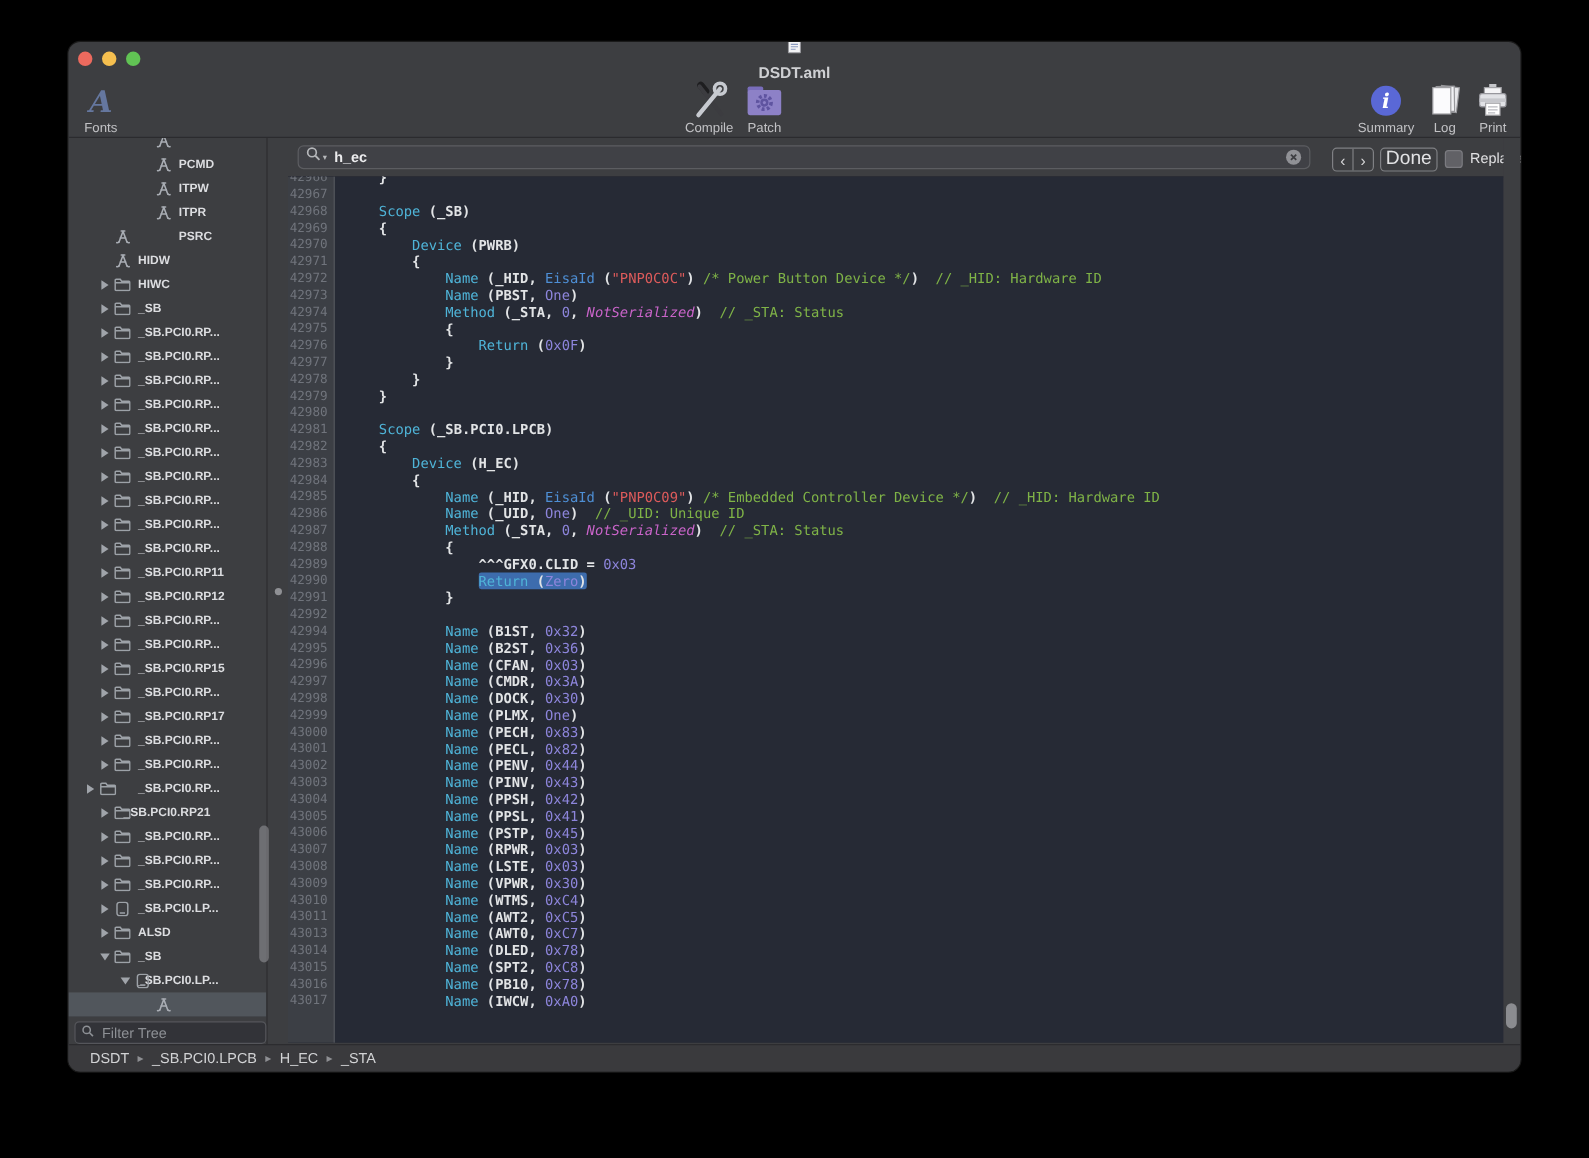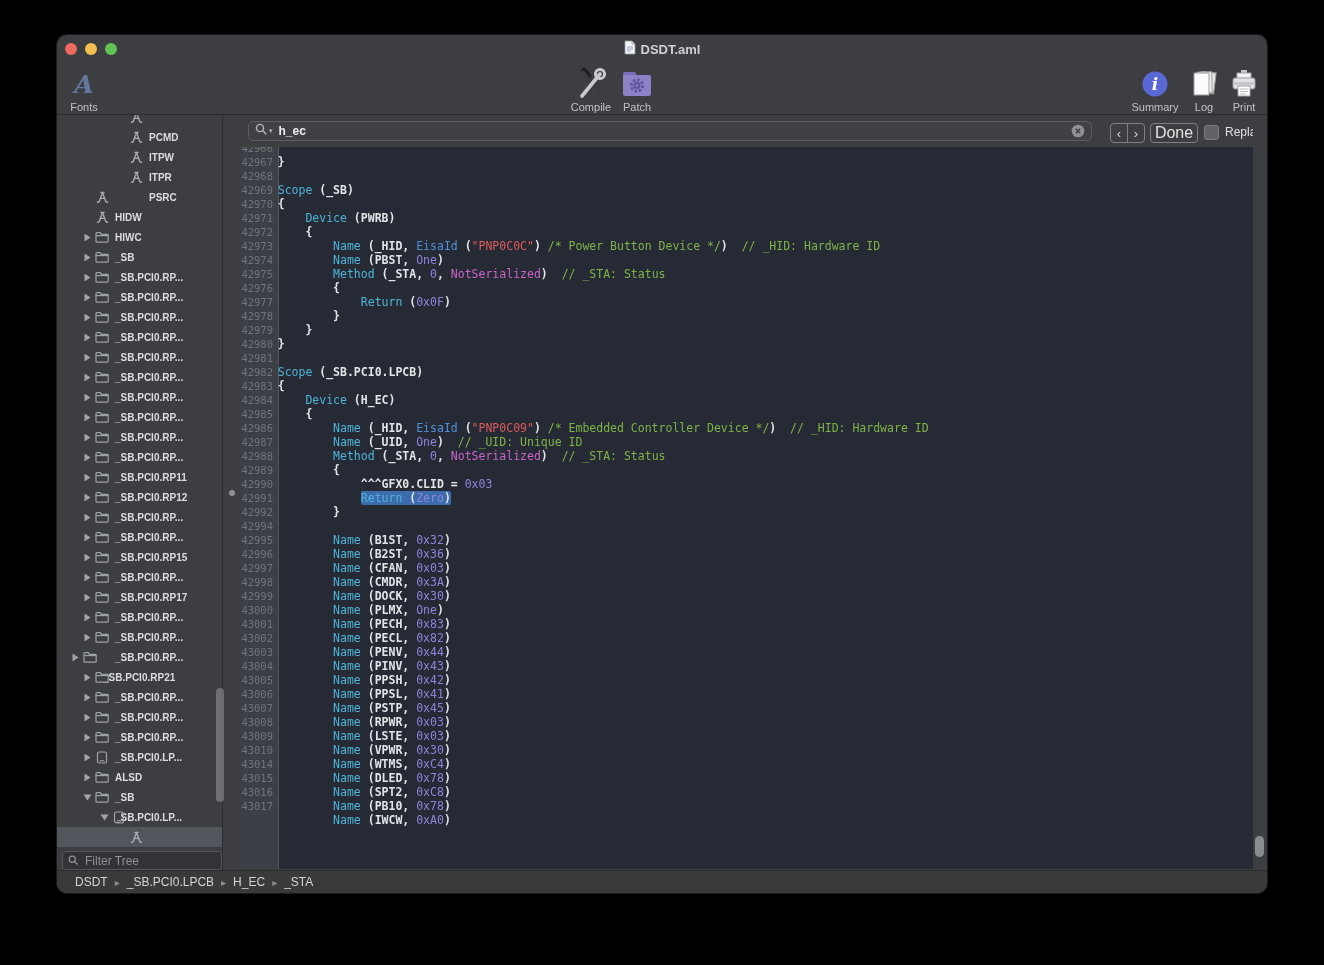--- a/index.html
+++ b/index.html
@@ -5,21 +5,21 @@
   html,body{margin:0;padding:0;}
   body{width:1324px;height:965px;background:#000;font-family:"Liberation Sans",sans-serif;position:relative;overflow:hidden;}
   .window{position:absolute;left:57px;top:35px;width:1210px;height:858px;background:var(--c-chrome,#3d3e41);border-radius:10px;overflow:hidden;box-shadow:0 0 0 1px #1a1a1a;}
 
   
   .titlebar{position:absolute;left:0;top:0;width:100%;height:28px;}
   .traffic{position:absolute;top:8px;width:12px;height:12px;border-radius:50%;}
   .t-red{left:8px;background:var(--c-traffic_red,#ec6a5e);}
   .t-yellow{left:28px;background:var(--c-traffic_yellow,#f5bf4f);}
   .t-green{left:48px;background:var(--c-traffic_green,#61c354);}
-  .title-wrap{position:absolute;left:0;top:0;right:0;height:28px;display:flex;align-items:center;justify-content:center;gap:5px;color:#cfd0d3;font-size:13px;font-weight:600;}
+  .title-wrap{position:absolute;left:0;top:0;right:0;height:28px;display:flex;align-items:center;justify-content:center;gap:5px;color:#cfd0d3;font-size:13px;font-weight:600;flex-direction:column;}
 
   
   .tb-item{position:absolute;top:31px;width:64px;text-align:center;color:#c2c2c5;font-size:11px;cursor:default;}
   .tb-icon{height:36px;display:flex;align-items:center;justify-content:center;}
   .tb-label{margin-top:-1px;}
   .fonts-glyph{font-family:"DejaVu Serif",serif;font-style:italic;font-weight:bold;font-size:25px;color:#65779f;line-height:1;}
   .toolbar-border{position:absolute;left:0;top:79px;width:100%;height:1px;background:#2b2b2e;}
 
   
   .findbar{position:absolute;left:183px;top:80px;width:1013px;height:32px;background:var(--c-chrome,#3d3e41);border-bottom:1px solid #2b2b2d;}
@@ -49,30 +49,30 @@
   .filter-field input::placeholder{color:#8d9095;}
 
   
   .statusbar{position:absolute;left:0;top:835px;width:100%;height:23px;background:#3a3a3d;border-top:1px solid #2c2c2f;display:flex;align-items:center;padding-left:18px;gap:7px;font-size:12px;color:#d2d3d5;box-sizing:border-box;}
   .bc-sep{color:#8e8f93;font-size:10px;}
 
   
   .editor{position:absolute;left:183px;top:112px;width:1013px;height:722px;background:var(--c-code_bg,#262a35);overflow:hidden;font-family:"DejaVu Sans Mono",monospace;font-size:11.5px;line-height:14px;}
   .gutter-bg{position:absolute;left:0;top:0;width:38px;height:100%;background:var(--c-gutter_bg,#3c3f45);border-right:1px solid #53565c;}
   .code-lines{position:absolute;left:0;top:-6px;right:0;}
-  .code-line{height:14px;display:flex;white-space:pre;flex-direction:column;}
+  .code-line{height:14px;display:flex;white-space:pre;}
   .lnum{width:38px;flex:none;text-align:right;padding-right:5px;box-sizing:border-box;color:var(--c-gutter_text,#70747c);font-size:10.5px;}
   .ltext{margin-left:10px;}
   .tk-p{color:var(--c-plain,#e2e4e6);font-weight:bold;}
   .tk-k{color:var(--c-keyword,#4fb4d8);}
   .tk-f{color:var(--c-function,#4e8fd5);}
   .tk-s{color:var(--c-string,#de5b5b);}
   .tk-c{color:var(--c-comment,#7fb347);}
   .tk-n{color:var(--c-number,#8d85db);}
-  .tk-m{color:var(--c-special,#c964c9);}
+  .tk-m{color:var(--c-special,#c964c9);font-style:italic;}
   .sel{background:var(--c-selection,#3d6cad);border-radius:2px;}
   .ed-track{position:absolute;left:1196px;top:80px;width:14px;height:755px;background:var(--c-chrome,#3d3e41);}
   .ed-thumb{position:absolute;left:1198px;top:801px;width:9px;height:21px;border-radius:4.5px;background:#8b8c90;}
 </style>
 </head>
 <body>
 
 <div class="window">
 
   <div class="titlebar">
@@ -741,20 +741,22 @@
         <div class="code-line"><span class="lnum">43001</span><span class="ltext"><span class="tk-p">            </span><span class="tk-k">Name</span><span class="tk-p"> (PECL, </span><span class="tk-n">0x82</span><span class="tk-p">)</span></span></div>
         <div class="code-line"><span class="lnum">43002</span><span class="ltext"><span class="tk-p">            </span><span class="tk-k">Name</span><span class="tk-p"> (PENV, </span><span class="tk-n">0x44</span><span class="tk-p">)</span></span></div>
         <div class="code-line"><span class="lnum">43003</span><span class="ltext"><span class="tk-p">            </span><span class="tk-k">Name</span><span class="tk-p"> (PINV, </span><span class="tk-n">0x43</span><span class="tk-p">)</span></span></div>
         <div class="code-line"><span class="lnum">43004</span><span class="ltext"><span class="tk-p">            </span><span class="tk-k">Name</span><span class="tk-p"> (PPSH, </span><span class="tk-n">0x42</span><span class="tk-p">)</span></span></div>
         <div class="code-line"><span class="lnum">43005</span><span class="ltext"><span class="tk-p">            </span><span class="tk-k">Name</span><span class="tk-p"> (PPSL, </span><span class="tk-n">0x41</span><span class="tk-p">)</span></span></div>
         <div class="code-line"><span class="lnum">43006</span><span class="ltext"><span class="tk-p">            </span><span class="tk-k">Name</span><span class="tk-p"> (PSTP, </span><span class="tk-n">0x45</span><span class="tk-p">)</span></span></div>
         <div class="code-line"><span class="lnum">43007</span><span class="ltext"><span class="tk-p">            </span><span class="tk-k">Name</span><span class="tk-p"> (RPWR, </span><span class="tk-n">0x03</span><span class="tk-p">)</span></span></div>
         <div class="code-line"><span class="lnum">43008</span><span class="ltext"><span class="tk-p">            </span><span class="tk-k">Name</span><span class="tk-p"> (LSTE, </span><span class="tk-n">0x03</span><span class="tk-p">)</span></span></div>
         <div class="code-line"><span class="lnum">43009</span><span class="ltext"><span class="tk-p">            </span><span class="tk-k">Name</span><span class="tk-p"> (VPWR, </span><span class="tk-n">0x30</span><span class="tk-p">)</span></span></div>
         <div class="code-line"><span class="lnum">43010</span><span class="ltext"><span class="tk-p">            </span><span class="tk-k">Name</span><span class="tk-p"> (WTMS, </span><span class="tk-n">0xC4</span><span class="tk-p">)</span></span></div>
+        <div class="code-line"><span class="lnum">43011</span><span class="ltext"><span class="tk-p">            </span><span class="tk-k">Name</span><span class="tk-p"> (AWT2, </span><span class="tk-n">0xC5</span><span class="tk-p">)</span></span></div>
+        <div class="code-line"><span class="lnum">43013</span><span class="ltext"><span class="tk-p">            </span><span class="tk-k">Name</span><span class="tk-p"> (AWT0, </span><span class="tk-n">0xC7</span><span class="tk-p">)</span></span></div>
         <div class="code-line"><span class="lnum">43014</span><span class="ltext"><span class="tk-p">            </span><span class="tk-k">Name</span><span class="tk-p"> (DLED, </span><span class="tk-n">0x78</span><span class="tk-p">)</span></span></div>
         <div class="code-line"><span class="lnum">43015</span><span class="ltext"><span class="tk-p">            </span><span class="tk-k">Name</span><span class="tk-p"> (SPT2, </span><span class="tk-n">0xC8</span><span class="tk-p">)</span></span></div>
         <div class="code-line"><span class="lnum">43016</span><span class="ltext"><span class="tk-p">            </span><span class="tk-k">Name</span><span class="tk-p"> (PB10, </span><span class="tk-n">0x78</span><span class="tk-p">)</span></span></div>
         <div class="code-line"><span class="lnum">43017</span><span class="ltext"><span class="tk-p">            </span><span class="tk-k">Name</span><span class="tk-p"> (IWCW, </span><span class="tk-n">0xA0</span><span class="tk-p">)</span></span></div>
       </div>
   </div>
   <div class="ed-track"></div>
   <div class="ed-thumb"></div>
 
   <div class="statusbar">

